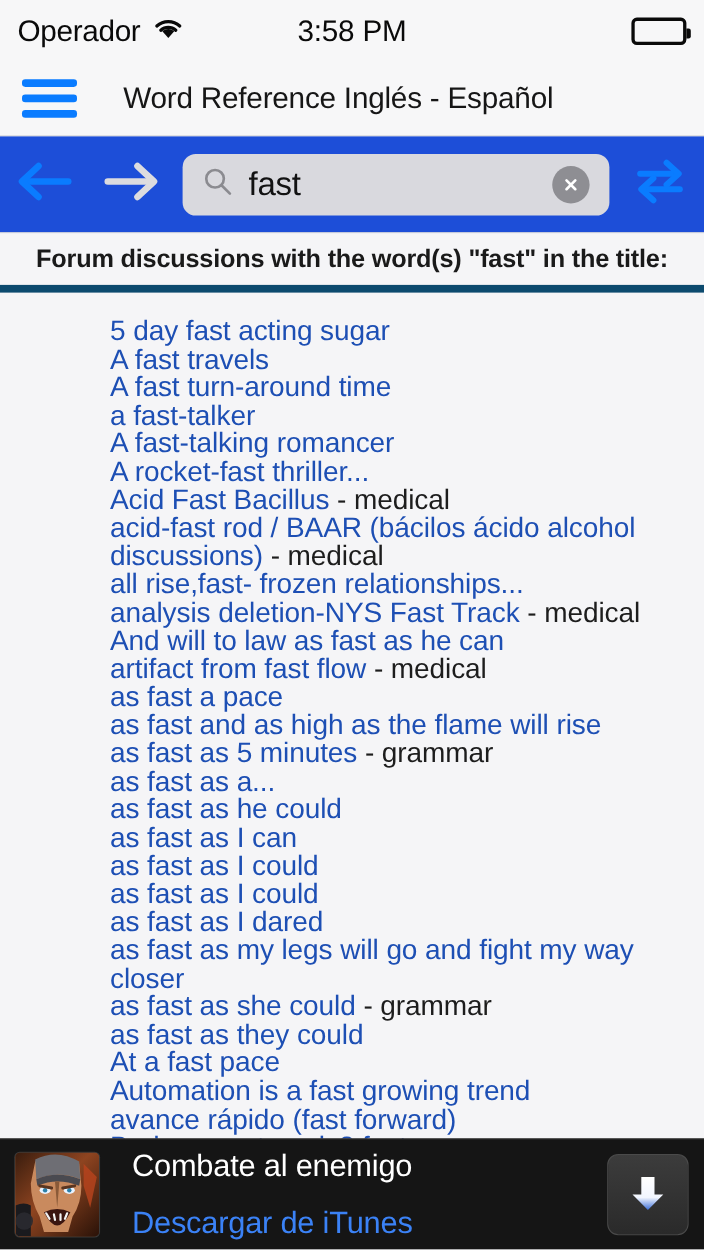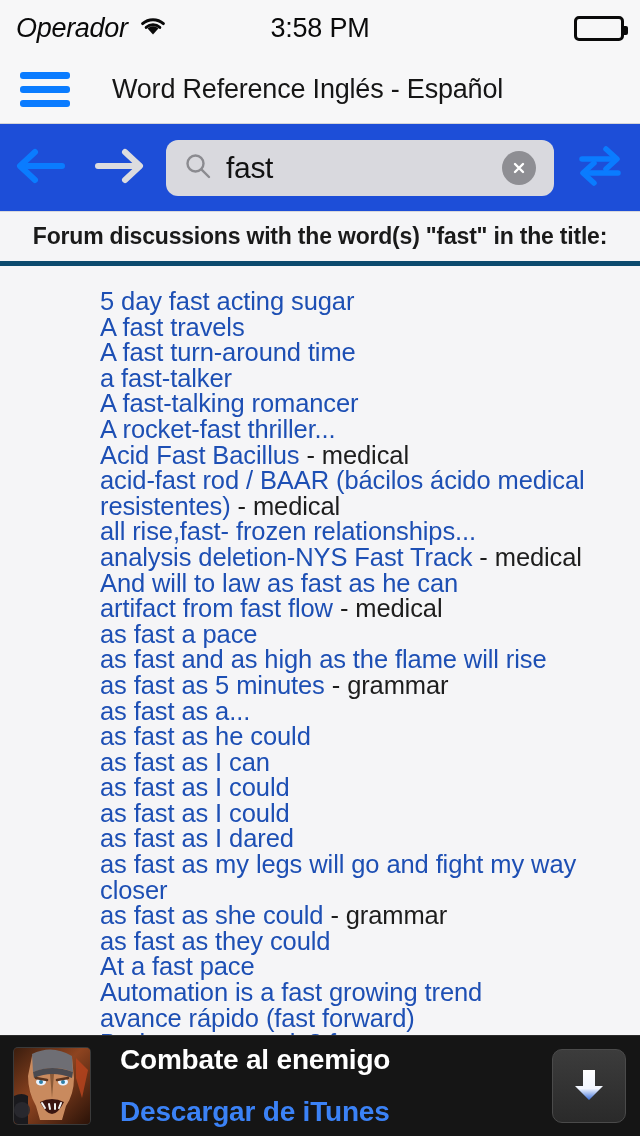--- a/index.html
+++ b/index.html
@@ -27,21 +27,20 @@
   }
   .status-left {
     display: flex;
     align-items: center;
     gap: 10px;
   }
   .carrier-name {
     font-size: 27px;
     color: #0a0a0a;
     letter-spacing: -0.3px;
-    font-style: italic;
   }
   .wifi-icon { display: block; }
   .status-time {
     position: absolute;
     left: 0; right: 0;
     text-align: center;
     font-size: 27px;
     font-weight: normal;
     color: #0a0a0a;
     letter-spacing: -0.2px;
@@ -160,21 +159,21 @@
     cursor: pointer;
   }
 
   
   #section-header {
     height: 54px;
     background: #f5f5f7;
     display: flex;
     align-items: center;
     justify-content: center;
-    border-bottom: 5px solid #0c4a6e;
+    border-bottom: 7px solid #0c4a6e;
     box-sizing: border-box;
   }
   #section-header-text {
     font-size: 23px;
     font-weight: bold;
     color: #1a1a1a;
     letter-spacing: -0.2px;
   }
 
   
@@ -226,21 +225,20 @@
     overflow: hidden;
     background: linear-gradient(155deg,#6b3a1e 0%,#9a4a22 28%,#c96a33 52%,#4a2512 100%);
     box-shadow: 0 0 0 1px #3a3a3a;
   }
   .ad-icon-art { position: absolute; inset: 0; }
   #ad-text {
     margin-left: 30px;
     display: flex;
     flex-direction: column;
     gap: 20px;
-    font-weight: bold;
   }
   #ad-title {
     font-size: 28px;
     color: #ffffff;
     letter-spacing: -0.2px;
   }
   #ad-subtitle {
     font-size: 28px;
     color: #3b82f6;
     letter-spacing: -0.2px;
@@ -339,21 +337,21 @@
 </div>
 
 <div id="results">
     <div class="result-row"><span class="result-link">5 day fast acting sugar</span></div>
     <div class="result-row"><span class="result-link">A fast travels</span></div>
     <div class="result-row"><span class="result-link">A fast turn-around time</span></div>
     <div class="result-row"><span class="result-link">a fast-talker</span></div>
     <div class="result-row"><span class="result-link">A fast-talking romancer</span></div>
     <div class="result-row"><span class="result-link">A rocket-fast thriller...</span></div>
     <div class="result-row"><span class="result-link">Acid Fast Bacillus</span><span class="result-suffix"> - medical</span></div>
-    <div class="result-row"><span class="result-link">acid-fast rod / BAAR (bácilos ácido medical resistentes)</span><span class="result-suffix"> - medical</span></div>
+    <div class="result-row"><span class="result-link">acid-fast rod / BAAR (bácilos ácido alcohol discussions)</span><span class="result-suffix"> - medical</span></div>
     <div class="result-row"><span class="result-link">all rise,fast- frozen relationships...</span></div>
     <div class="result-row"><span class="result-link">analysis deletion-NYS Fast Track</span><span class="result-suffix"> - medical</span></div>
     <div class="result-row"><span class="result-link">And will to law as fast as he can</span></div>
     <div class="result-row"><span class="result-link">artifact from fast flow</span><span class="result-suffix"> - medical</span></div>
     <div class="result-row"><span class="result-link">as fast a pace</span></div>
     <div class="result-row"><span class="result-link">as fast and as high as the flame will rise</span></div>
     <div class="result-row"><span class="result-link">as fast as 5 minutes</span><span class="result-suffix"> - grammar</span></div>
     <div class="result-row"><span class="result-link">as fast as a...</span></div>
     <div class="result-row"><span class="result-link">as fast as he could</span></div>
     <div class="result-row"><span class="result-link">as fast as I can</span></div>

